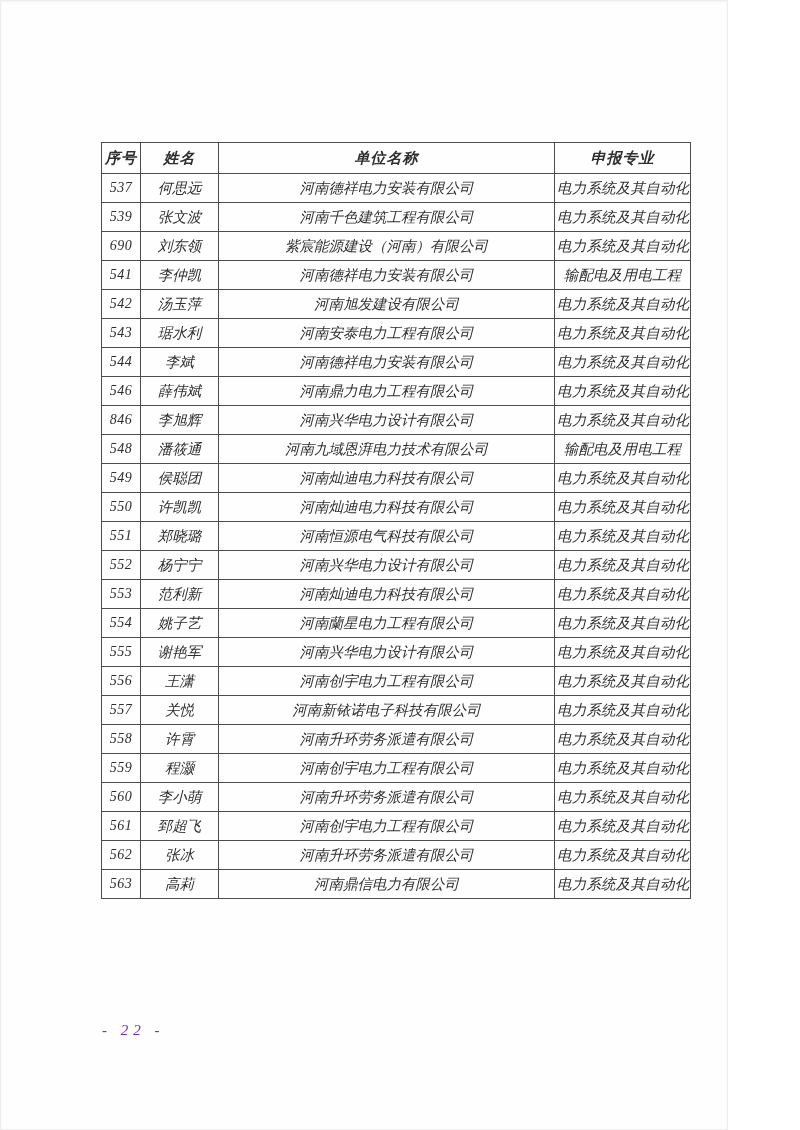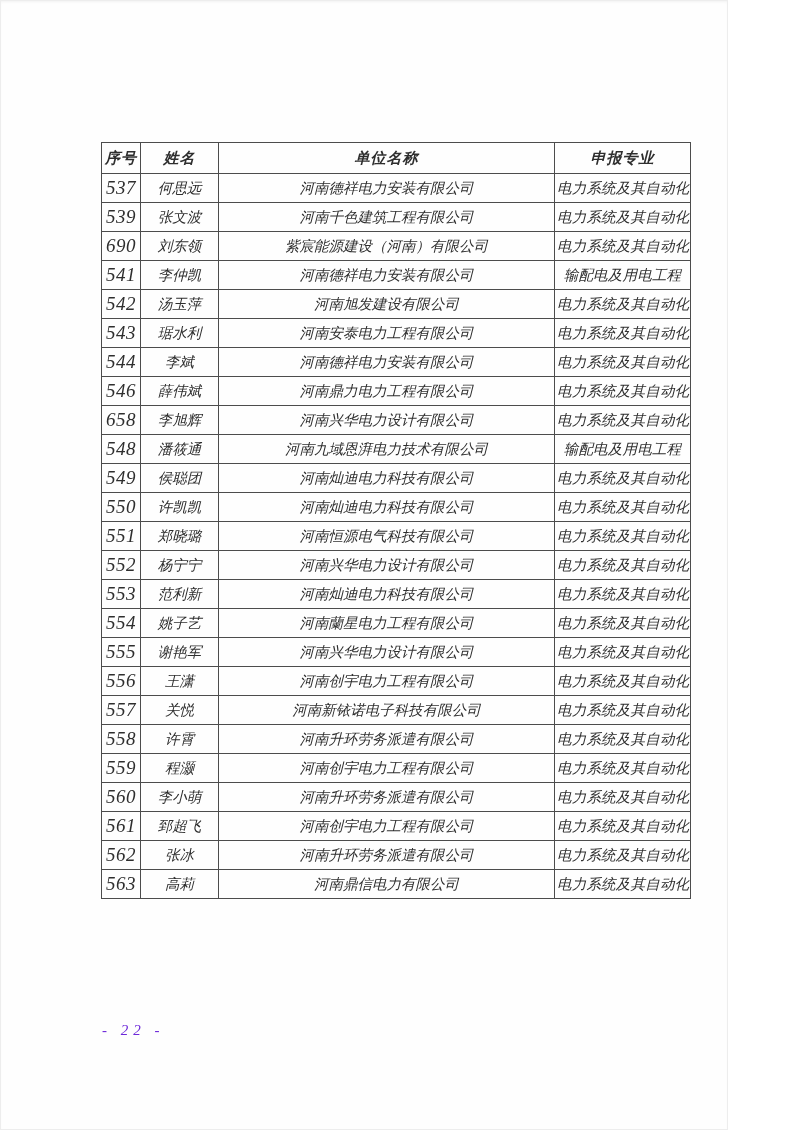--- a/index.html
+++ b/index.html
@@ -40,21 +40,21 @@
     font-size: 15px;
     font-weight: bold;
     letter-spacing: 1px;
   }
   table.roster td {
     height: 28px;
     font-size: 14.5px;
     font-weight: normal;
   }
   table.roster td.serial {
-    font-size: 19px;
+    font-size: 14px;
     letter-spacing: 0.5px;
   }
   table.roster td.major {
     letter-spacing: 0.2px;
   }
   .page-number {
     position: absolute;
     left: 102px;
     top: 1022px;
     font-size: 15px;
@@ -125,21 +125,21 @@
           <td class="company">河南德祥电力安装有限公司</td>
           <td class="major">电力系统及其自动化</td>
         </tr>
         <tr>
           <td class="serial">546</td>
           <td class="name">薛伟斌</td>
           <td class="company">河南鼎力电力工程有限公司</td>
           <td class="major">电力系统及其自动化</td>
         </tr>
         <tr>
-          <td class="serial">658</td>
+          <td class="serial">846</td>
           <td class="name">李旭辉</td>
           <td class="company">河南兴华电力设计有限公司</td>
           <td class="major">电力系统及其自动化</td>
         </tr>
         <tr>
           <td class="serial">548</td>
           <td class="name">潘筱通</td>
           <td class="company">河南九域恩湃电力技术有限公司</td>
           <td class="major">输配电及用电工程</td>
         </tr>

